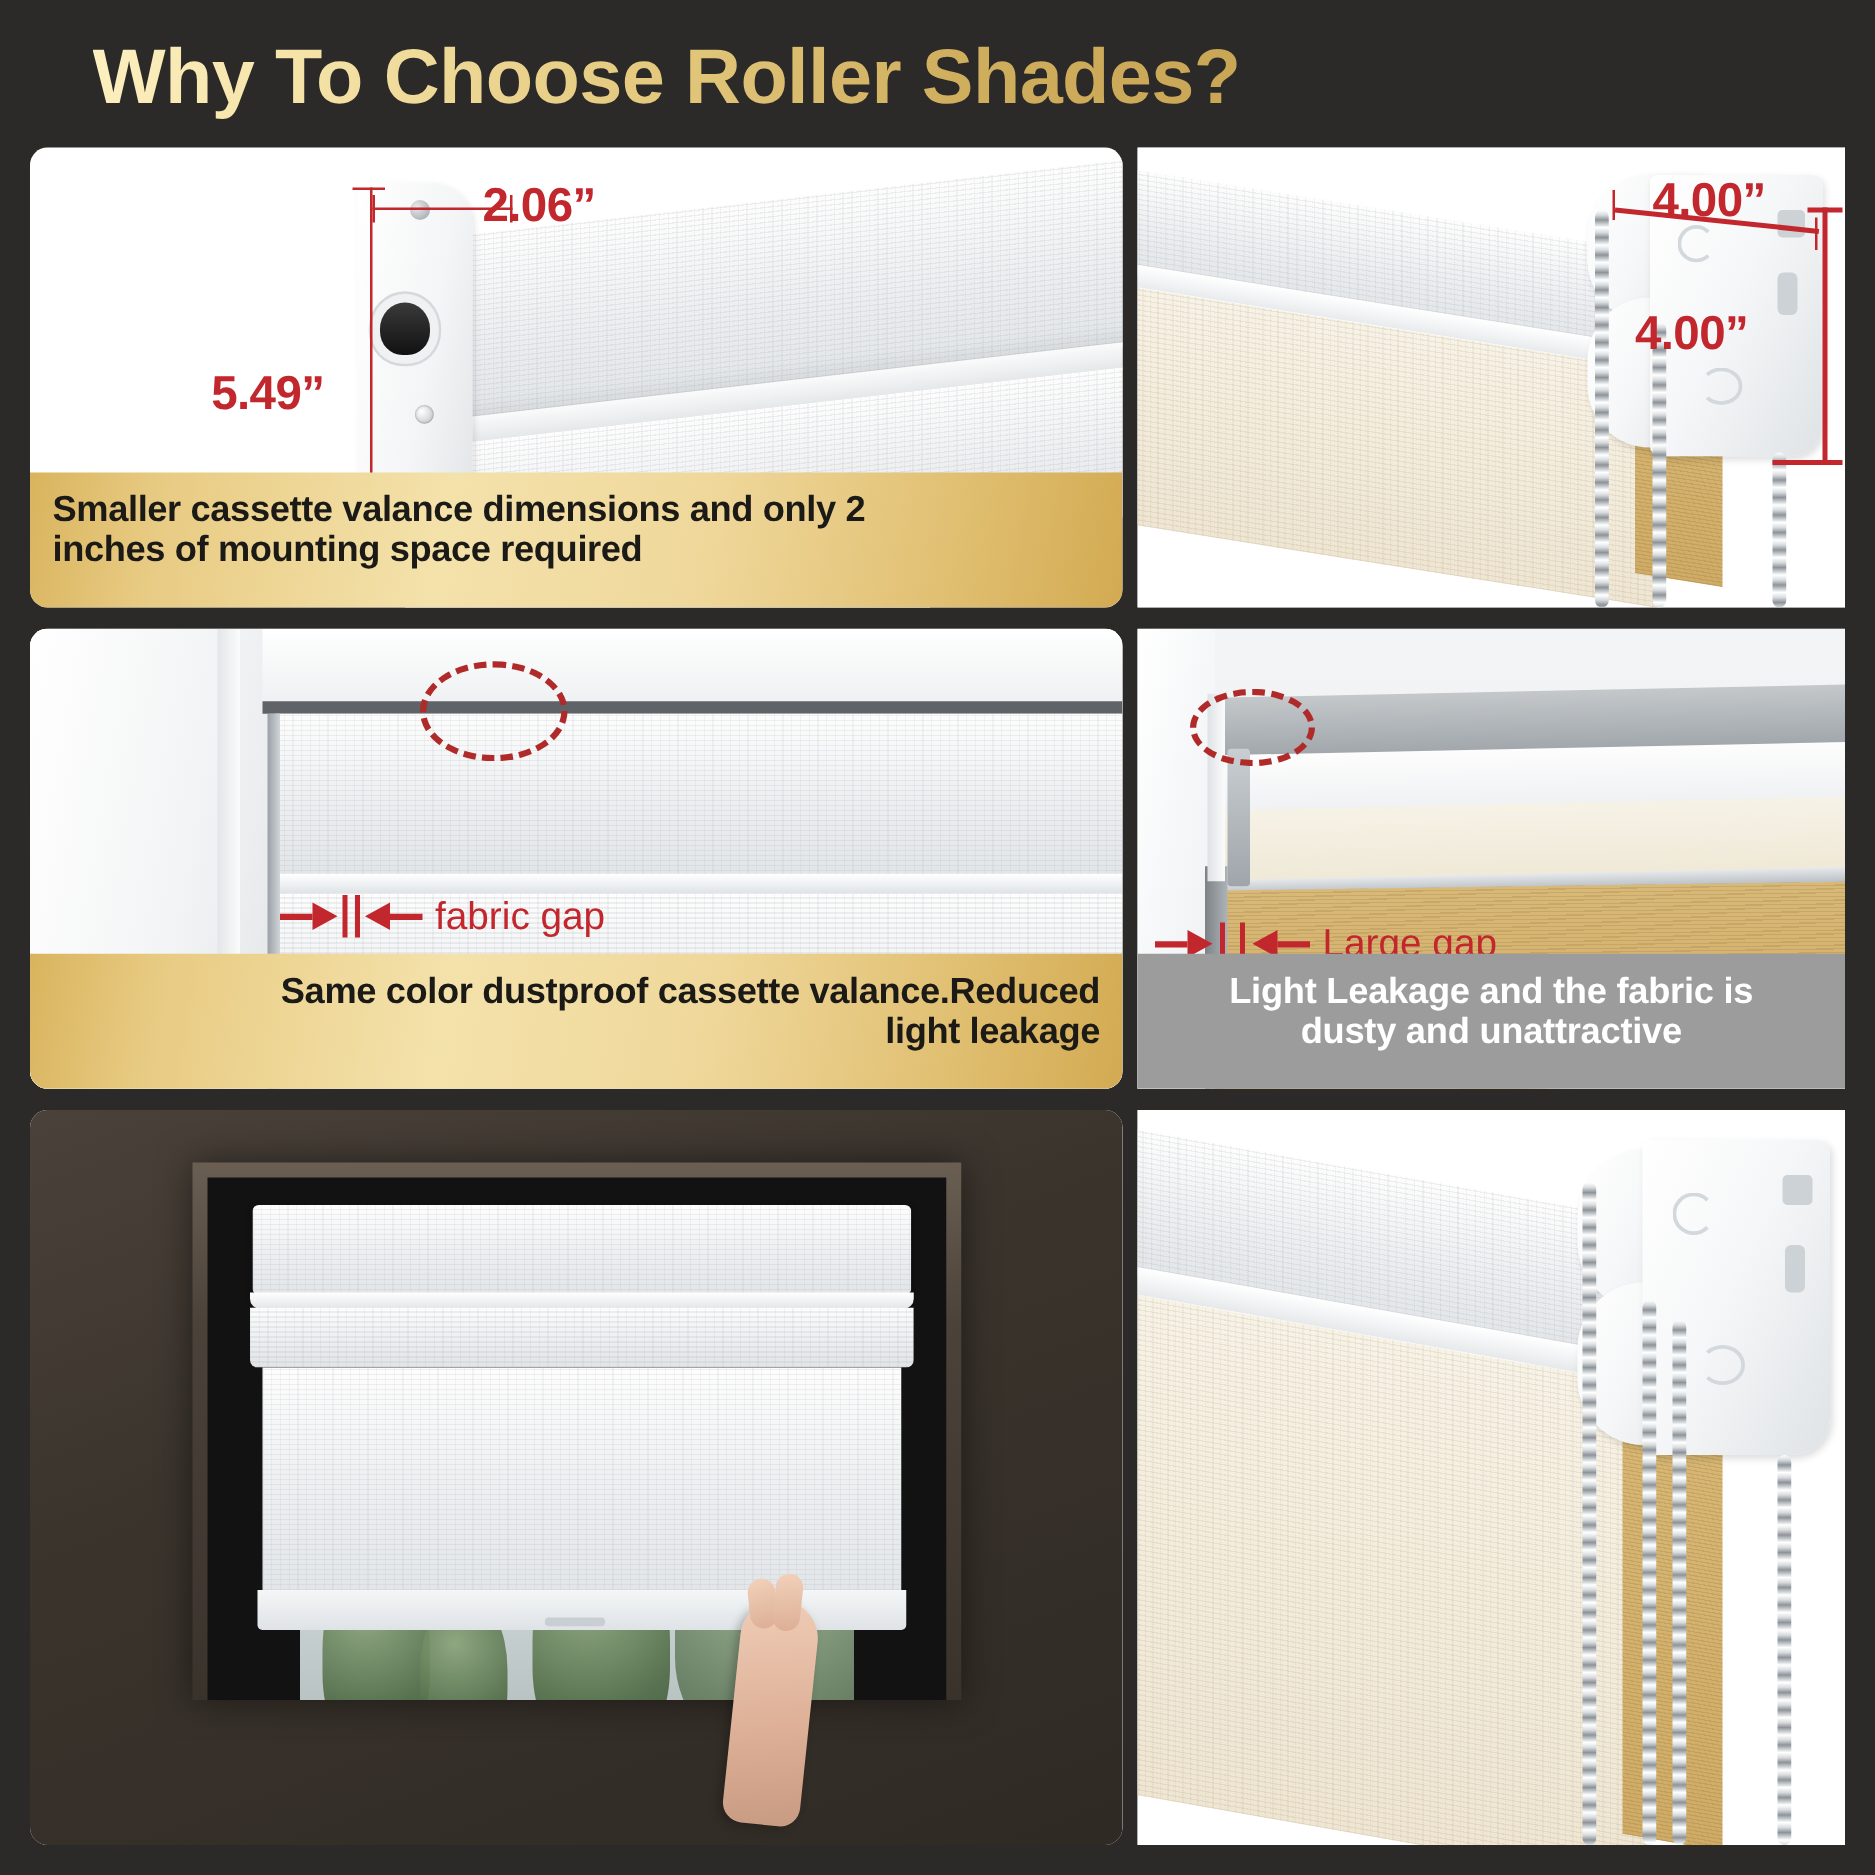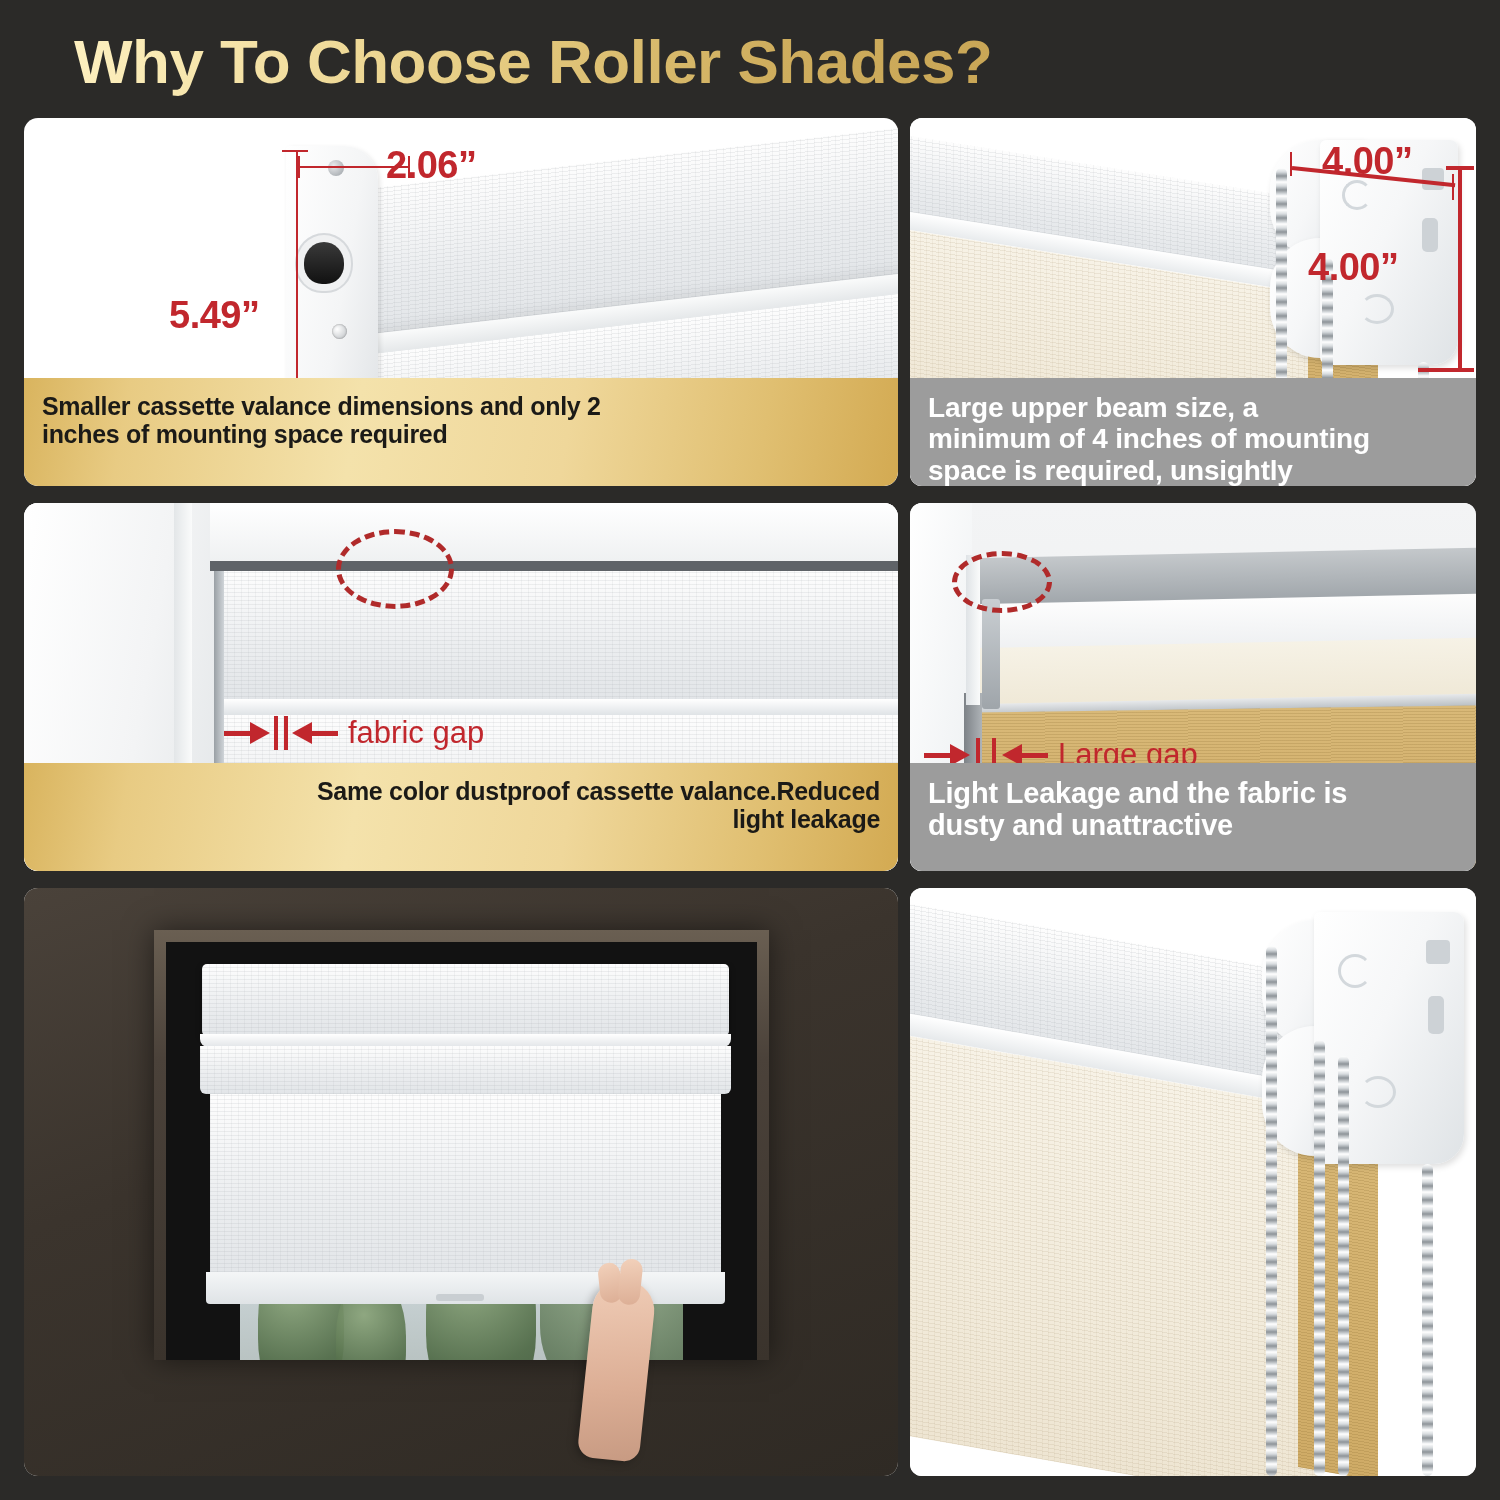--- a/index.html
+++ b/index.html
@@ -39,21 +39,21 @@
     width: 1452px;
     height: 1358px;
   }
 
   .panel {
     position: absolute;
     overflow: hidden;
     background: #ffffff;
   }
   .panel.good  { border-radius: 14px; }
-  .panel.bad   { border-radius: 12px; }
+  .panel.bad   { border-radius: 0px; text-align: center; }
 
   
   .col-left  { left: 0px;   width: 874px; }
   .col-right { left: 886px; width: 566px; }
 
   
   .row-1 { top: 0px;   height: 368px; padding-left: 35px; }
   .row-2 { top: 385px; height: 368px; }
   .row-3 { top: 770px; height: 588px; }
 
@@ -70,21 +70,21 @@
     padding: 14px 18px 16px 18px;
     font-weight: bold;
     line-height: 1.12;
     white-space: pre-line;
   }
   .caption.gold {
     background: linear-gradient(100deg,#d9b45e 0%, #e8cb83 12%, #f4e2ab 38%, #efd79a 62%, #e0bf71 84%, #d3aa52 100%);
     color: #1b1a17;
     border-bottom-left-radius: 14px;
     border-bottom-right-radius: 14px;
-    font-size: 25px;
+    font-size: 29px;
     letter-spacing: -0.3px;
   }
   .caption.grey {
     background: #9c9c9c;
     color: #ffffff;
     font-size: 29px;
     letter-spacing: -0.2px;
   }
   .caption.gold.r1 { height: 108px; }
   .caption.grey.r1 { height: 108px; font-size: 28px; }
@@ -352,23 +352,20 @@
       <div class="dim-tick-v" style="left:380px; top:34px; height:24px;"></div>
       <div class="dim-tick-v" style="left:542px; top:56px; height:26px;"></div>
       <div class="dim-label" style="left:412px; top:22px;">4.00”</div>
 
       <div class="dim-line-v" style="left:548px; top:48px; height:206px; width:4px;"></div>
       <div class="dim-tick-h" style="left:536px; top:48px; width:28px; height:4px;"></div>
       <div class="dim-tick-h" style="left:508px; top:250px; width:56px; height:4px;"></div>
       <div class="dim-label" style="left:398px; top:128px;">4.00”</div>
     </div>
 
-    <div class="caption grey r1">Large upper beam size, a
-minimum of 4 inches of mounting
-space is required, unsightly</div>
   </div>
 
   <div class="panel good col-left row-2">
     <div class="stage" style="height:368px; background:linear-gradient(180deg,#fbfbfb,#f1f2f3)">
 
       <div style="position:absolute; left:0; top:0; width:190px; height:368px; background:linear-gradient(100deg,#ffffff,#f3f4f5 60%,#e4e7e9);"></div>
       <div style="position:absolute; left:150px; top:0; width:18px; height:368px; background:linear-gradient(90deg,#e3e6e8,#fafbfb);"></div>
       <div style="position:absolute; left:186px; top:0; width:688px; height:62px; background:linear-gradient(180deg,#ffffff,#eef0f1);"></div>
       <div style="position:absolute; left:186px; top:58px; width:688px; height:10px; background:#5f6368;"></div>
 

